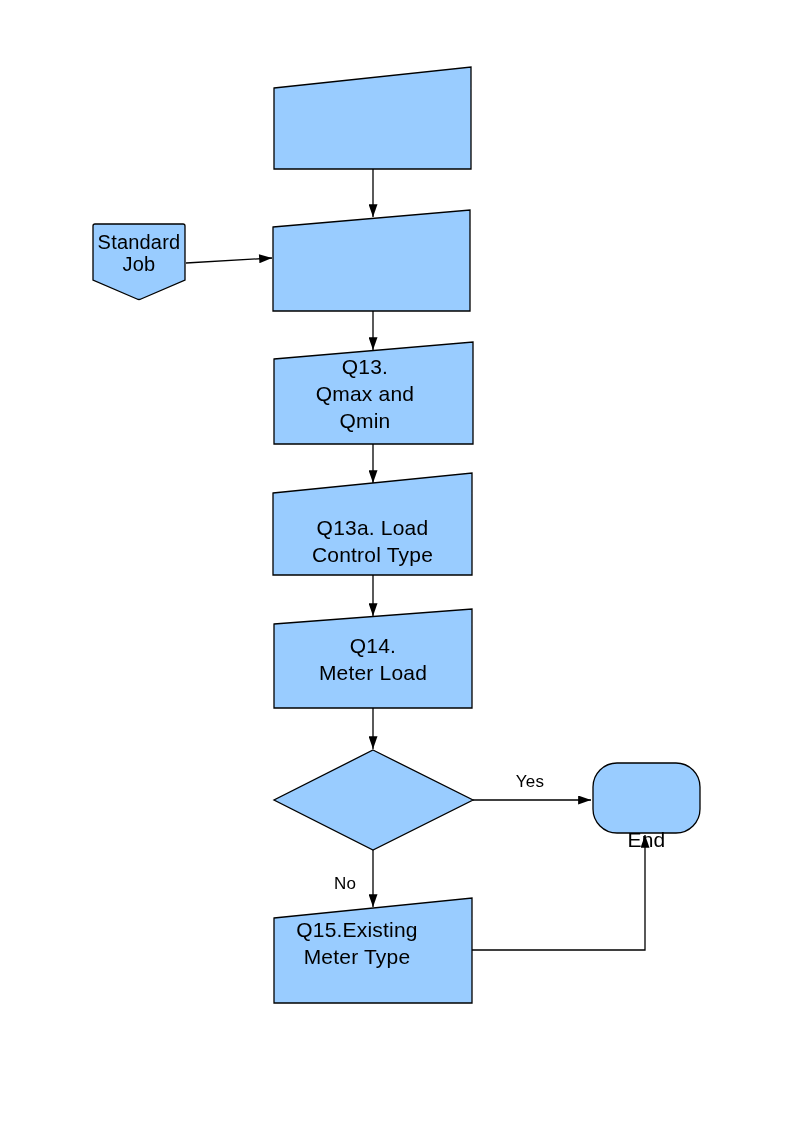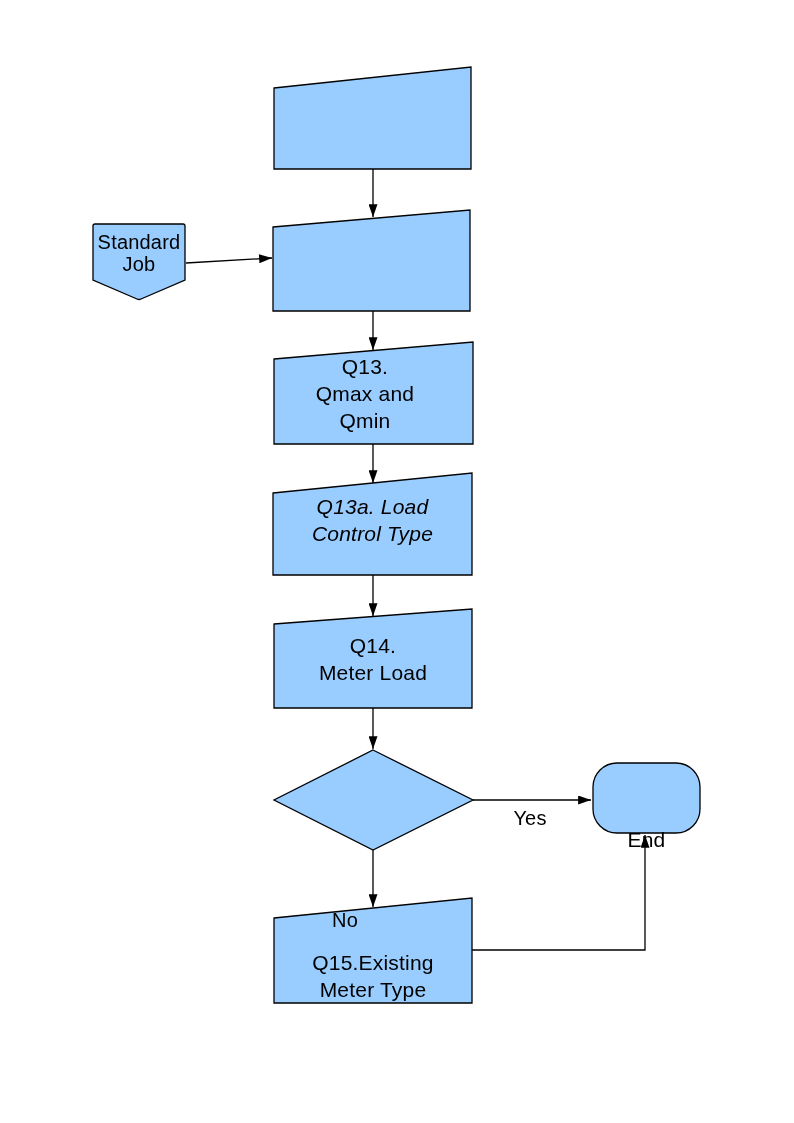--- a/index.html
+++ b/index.html
@@ -56,23 +56,22 @@
   .label-decision {
     font-size: 15px;
     line-height: 17px;
   }
   .label-terminator {
     font-size: 21px;
     line-height: 24px;
     margin-top: 42px;
   }
   .label-edge {
-    font-size: 20px;
+    font-size: 17px;
     line-height: 24px;
-    margin-top: 36px;
   }
 </style>
 </head>
 <body>
 
 <div class="page">
 
   <svg class="canvas" viewBox="0 0 794 1123" xmlns="http://www.w3.org/2000/svg">
     <defs>
       <marker id="arrow" viewBox="0 0 10 7" markerWidth="14" markerHeight="9" refX="10" refY="3.5" orient="auto" markerUnits="userSpaceOnUse">
@@ -119,29 +118,29 @@
 
 
   <div class="label label-pentagon" style="left:93px; top:222px; width:92px; height:62px;">Standard
 Job</div>
 
 
   <div class="label label-node" style="left:274px; top:342px; width:182px; height:102px;">Q13.
 Qmax and
 Qmin</div>
 
-  <div class="label label-node" style="left:273px; top:469px; width:199px; height:102px;font-style:italic;">Q13a. Load
+  <div class="label label-node" style="left:273px; top:490px; width:199px; height:102px;">Q13a. Load
 Control Type</div>
 
   <div class="label label-node" style="left:274px; top:609px; width:198px; height:99px;">Q14.
 Meter Load</div>
 
 
   <div class="label label-terminator" style="left:593px; top:763px; width:107px; height:70px;">End</div>
 
-  <div class="label label-node" style="left:274px; top:923px; width:166px; height:105px;padding-left:16px;">Q15.Existing
+  <div class="label label-node" style="left:274px; top:890px; width:166px; height:105px;">Q15.Existing
 Meter Type</div>
 
   <div class="label label-edge" style="left:498px; top:769px; width:64px; height:26px;">Yes</div>
 
   <div class="label label-edge" style="left:316px; top:871px; width:58px; height:26px;">No</div>
 
 </div>
 
 </body></html>

